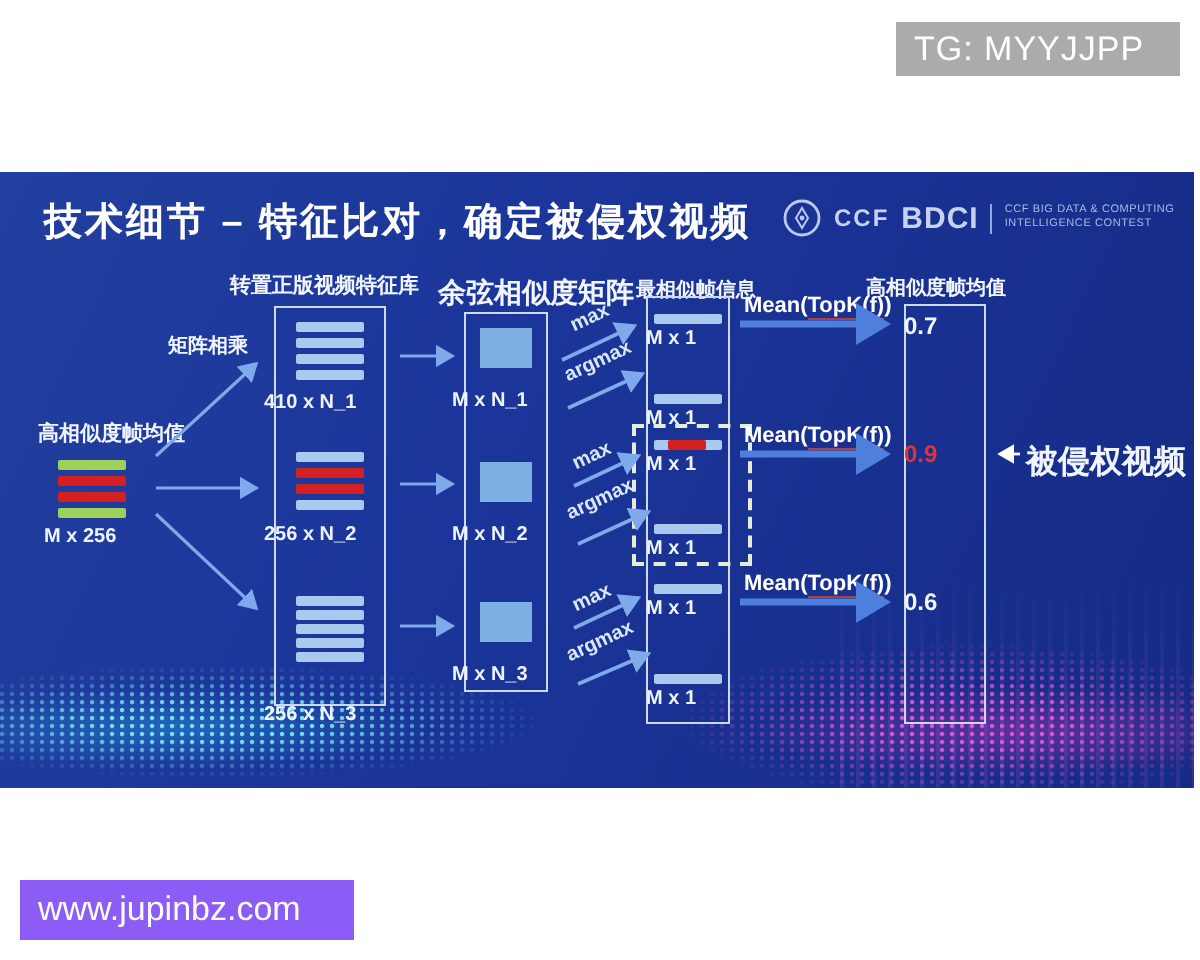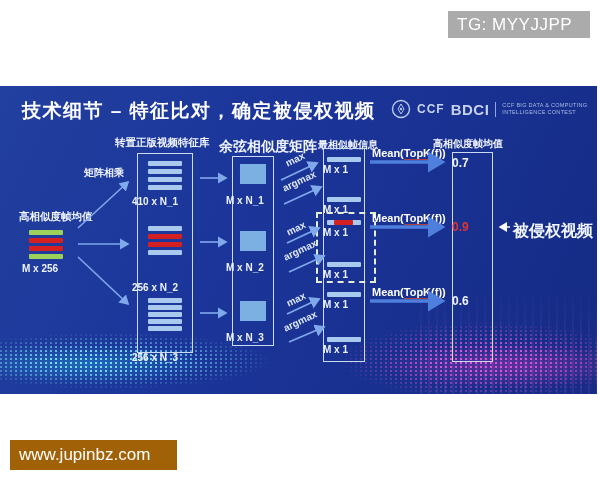--- a/index.html
+++ b/index.html
@@ -2,21 +2,21 @@
 <html><head>
 <meta charset="utf-8">
 <style>
   * { margin:0; padding:0; box-sizing:border-box; }
   body { background:#e8e8e8; font-family:"Liberation Sans", sans-serif; }
   .page { position:relative; width:600px; height:480px; background:#ffffff; overflow:hidden; font-family:"Liberation Sans", sans-serif; }
 
   
   .tg-box { position:absolute; left:448px; top:11px; width:142px; height:27px; background:#ababab;
             color:#fff; font-size:17px; line-height:27px; padding-left:9px; letter-spacing:.5px; }
-  .site-box { position:absolute; left:10px; top:440px; width:167px; height:30px; background:#a16207;
+  .site-box { position:absolute; left:10px; top:440px; width:167px; height:30px; background:#8b5cf6;
               color:#fff; font-size:17px; line-height:30px; padding-left:9px; }
 
   
   .slide { position:absolute; left:0; top:86px; width:597px; height:308px; overflow:hidden;
            background:linear-gradient(115deg,#22409f 0%,#1b359a 40%,#152b84 100%); }
   .slide-title { position:absolute; left:22px; top:12px; color:#ffffff; font-size:19px; font-weight:bold; letter-spacing:1.5px; white-space:nowrap; }
 
   
   .logo { position:absolute; left:391px; top:13px; display:flex; align-items:center; gap:6px; }
   .emblem { width:20px; height:20px; }
@@ -128,21 +128,21 @@
       <div class="bar" style="left:148px;top:91px;"></div>
       <div class="bar" style="left:148px;top:99px;"></div>
     </div>
     <div class="t dim ctr" style="left:132px;top:110px;width:66px;">410 x N_1</div>
     <div>
       <div class="bar" style="left:148px;top:140px;"></div>
       <div class="bar red" style="left:148px;top:148px;"></div>
       <div class="bar red" style="left:148px;top:156px;"></div>
       <div class="bar" style="left:148px;top:164px;"></div>
     </div>
-    <div class="t dim ctr" style="left:132px;top:176px;width:66px;margin-top:20px;">256 x N_2</div>
+    <div class="t dim ctr" style="left:132px;top:176px;width:66px;">256 x N_2</div>
     <div>
       <div class="bar" style="left:148px;top:212px;"></div>
       <div class="bar" style="left:148px;top:219px;"></div>
       <div class="bar" style="left:148px;top:226px;"></div>
       <div class="bar" style="left:148px;top:233px;"></div>
       <div class="bar" style="left:148px;top:240px;"></div>
     </div>
     <div class="t dim ctr" style="left:132px;top:234px;width:66px;margin-top:32px;">256 x N_3</div>
 
     <div class="box-outline" style="left:232px;top:70px;width:42px;height:190px;"></div>

